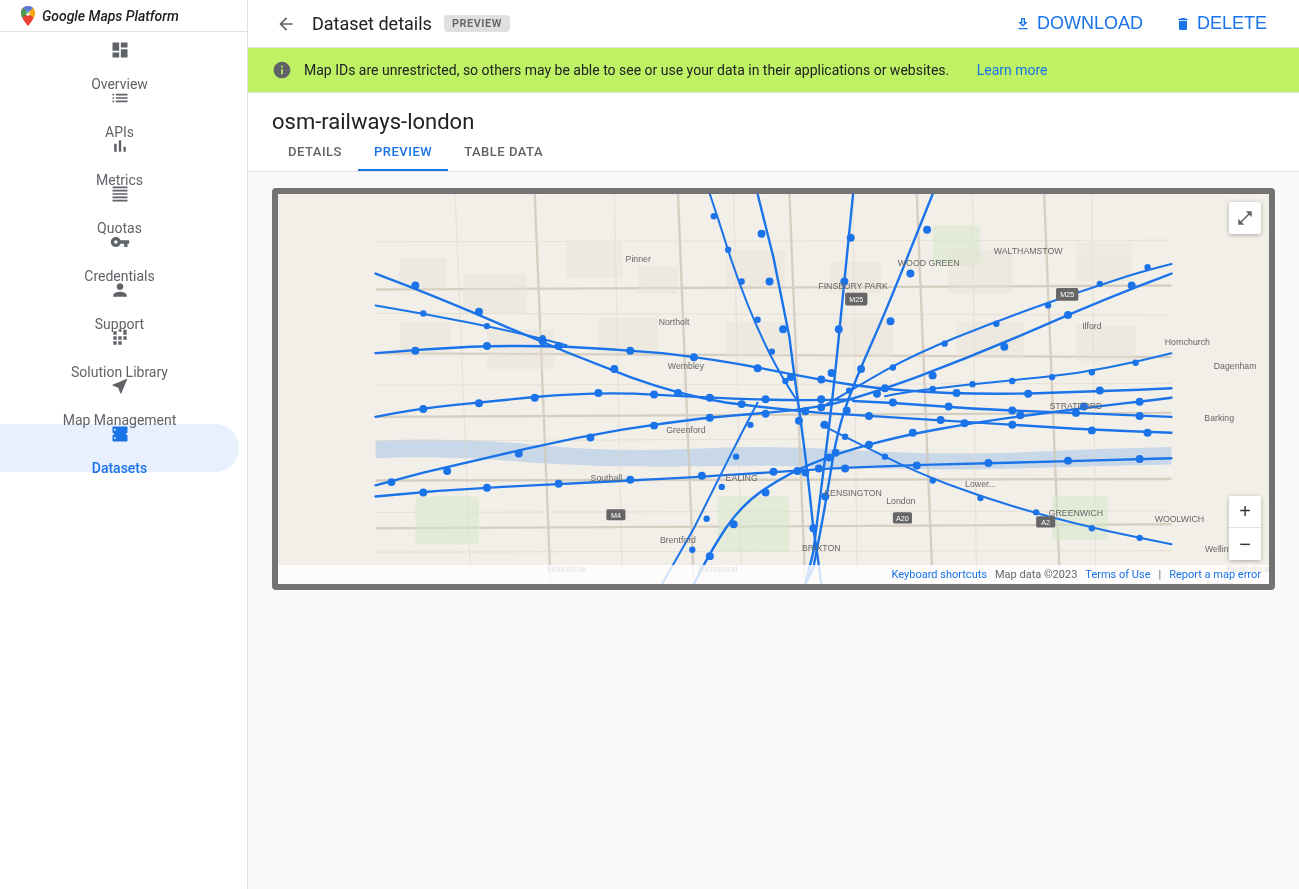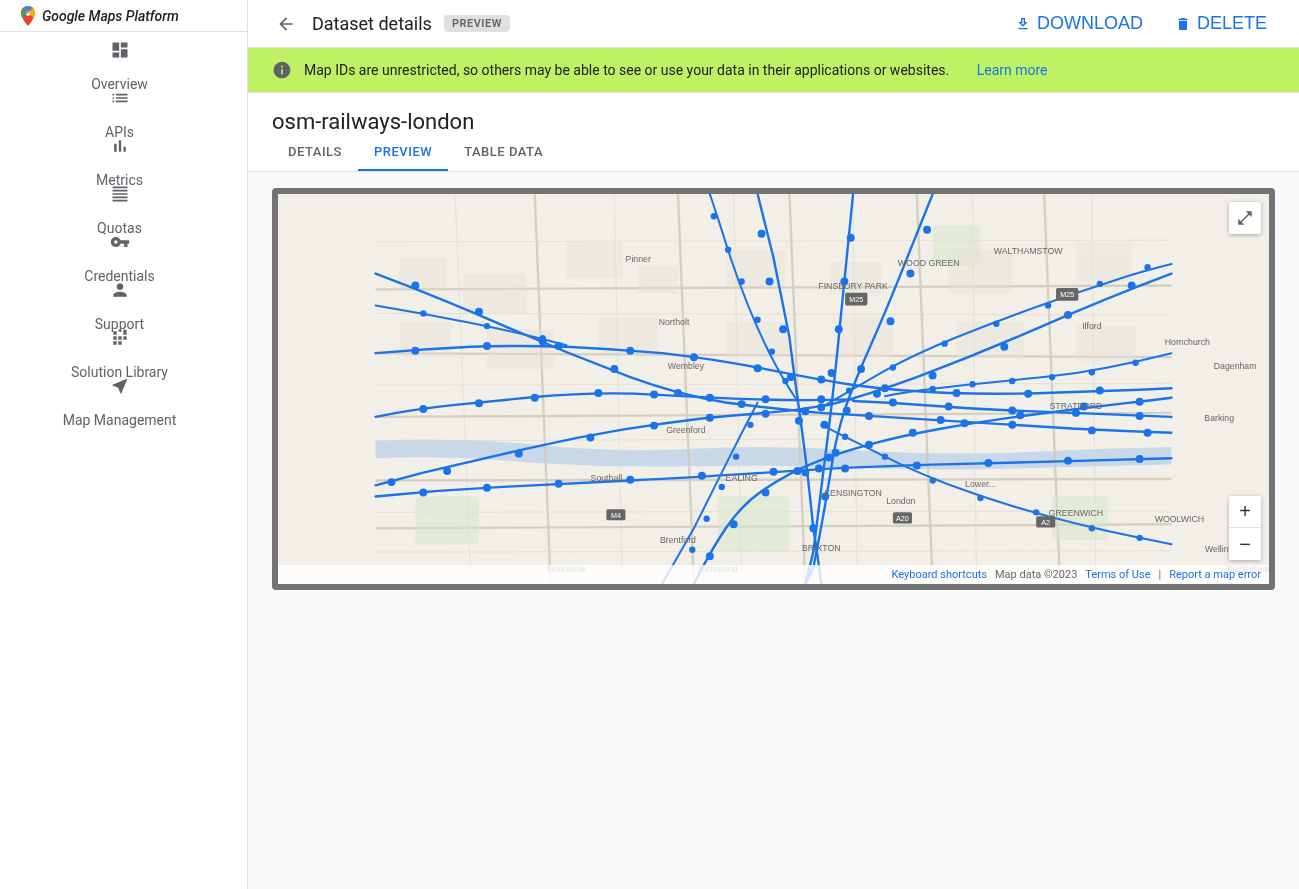--- a/index.html
+++ b/index.html
@@ -391,20 +391,28 @@
     <div class="nav-item">
       <span class="nav-icon">
         <svg viewBox="0 0 24 24">
             <path d="M21 3L3 10.53v.98l6.84 2.65L12.48 21h.98L21 3z"></path>
           </svg>
       </span>
       <span>Map Management</span>
     </div>
 
 
+    <div class="nav-item active">
+      <span class="nav-icon">
+        <svg viewBox="0 0 24 24">
+            <path d="M20 13H4c-.55 0-1 .45-1 1v6c0 .55.45 1 1 1h16c.55 0 1-.45 1-1v-6c0-.55-.45-1-1-1zm0-10H4c-.55 0-1 .45-1 1v6c0 .55.45 1 1 1h16c.55 0 1-.45 1-1V4c0-.55-.45-1-1-1zM7 8H5V6h2v2zm0 10H5v-2h2v2zm-2-7h14v2H5v-2zm0 10h14v-2H5v2z"></path>
+          </svg>
+      </span>
+      <span>Datasets</span>
+    </div>
   </nav>
 </div>
 
 <div id="main">
 
   <div class="top-header">
     <button class="back-btn">
       <svg width="20" height="20" viewBox="0 0 24 24" fill="#5f6368">
         <path d="M20 11H7.83l5.59-5.59L12 4l-8 8 8 8 1.41-1.41L7.83 13H20v-2z"></path>
       </svg>

